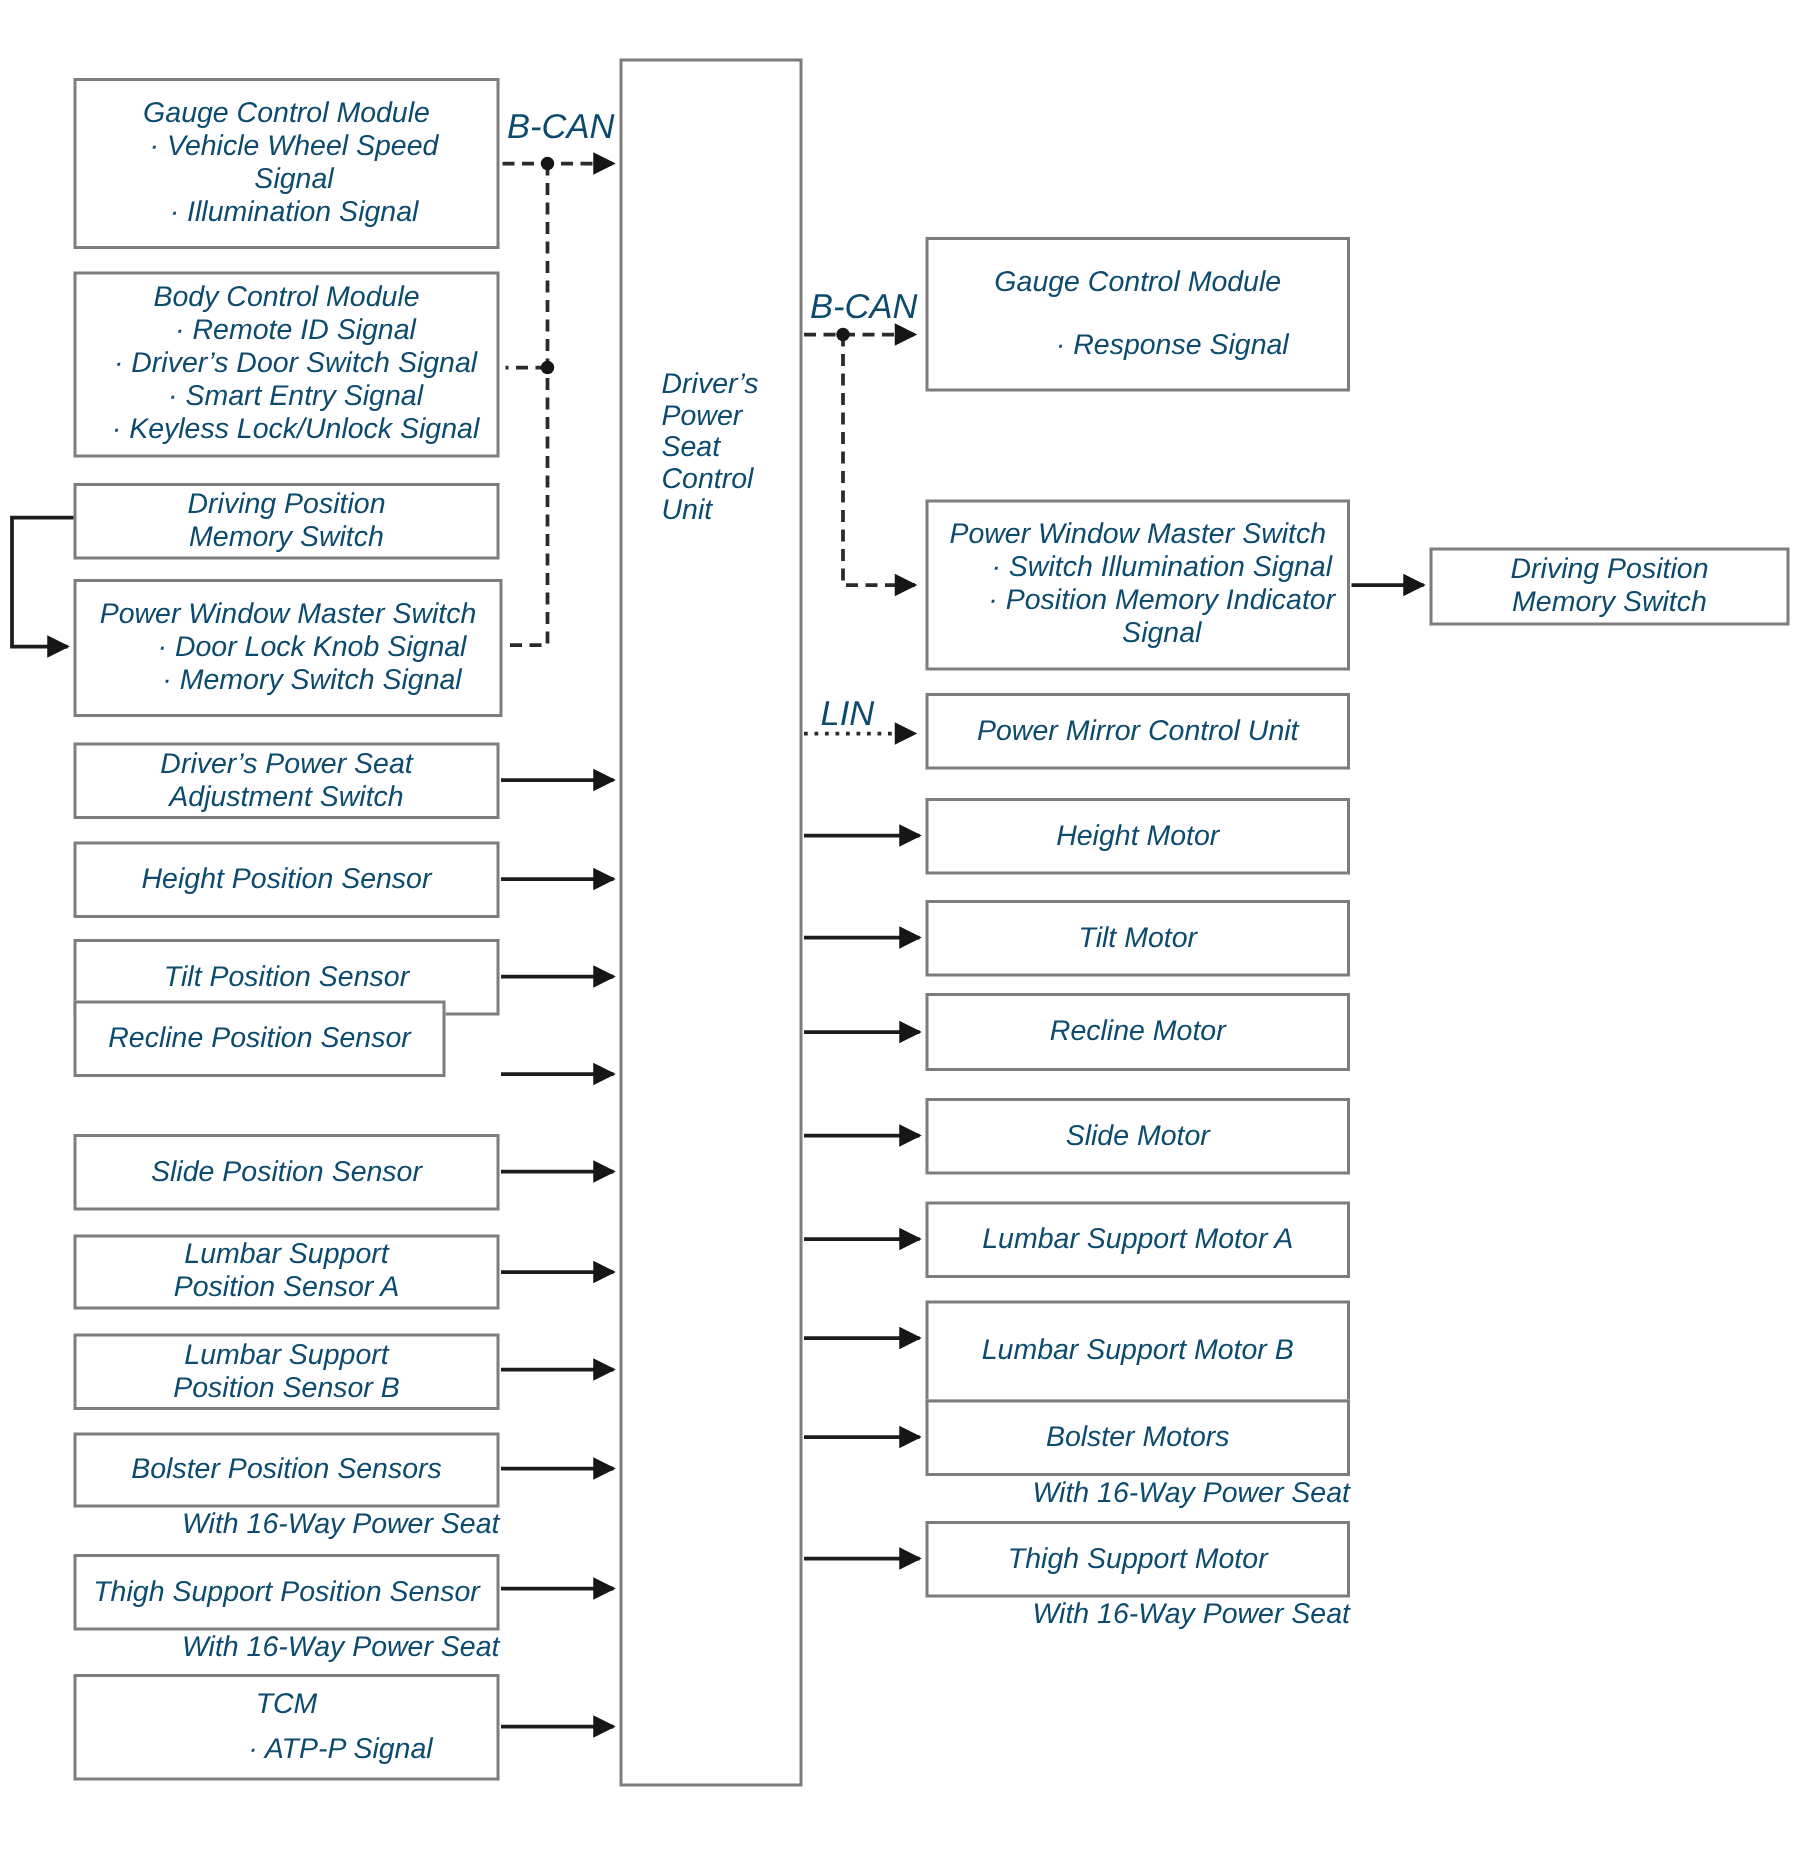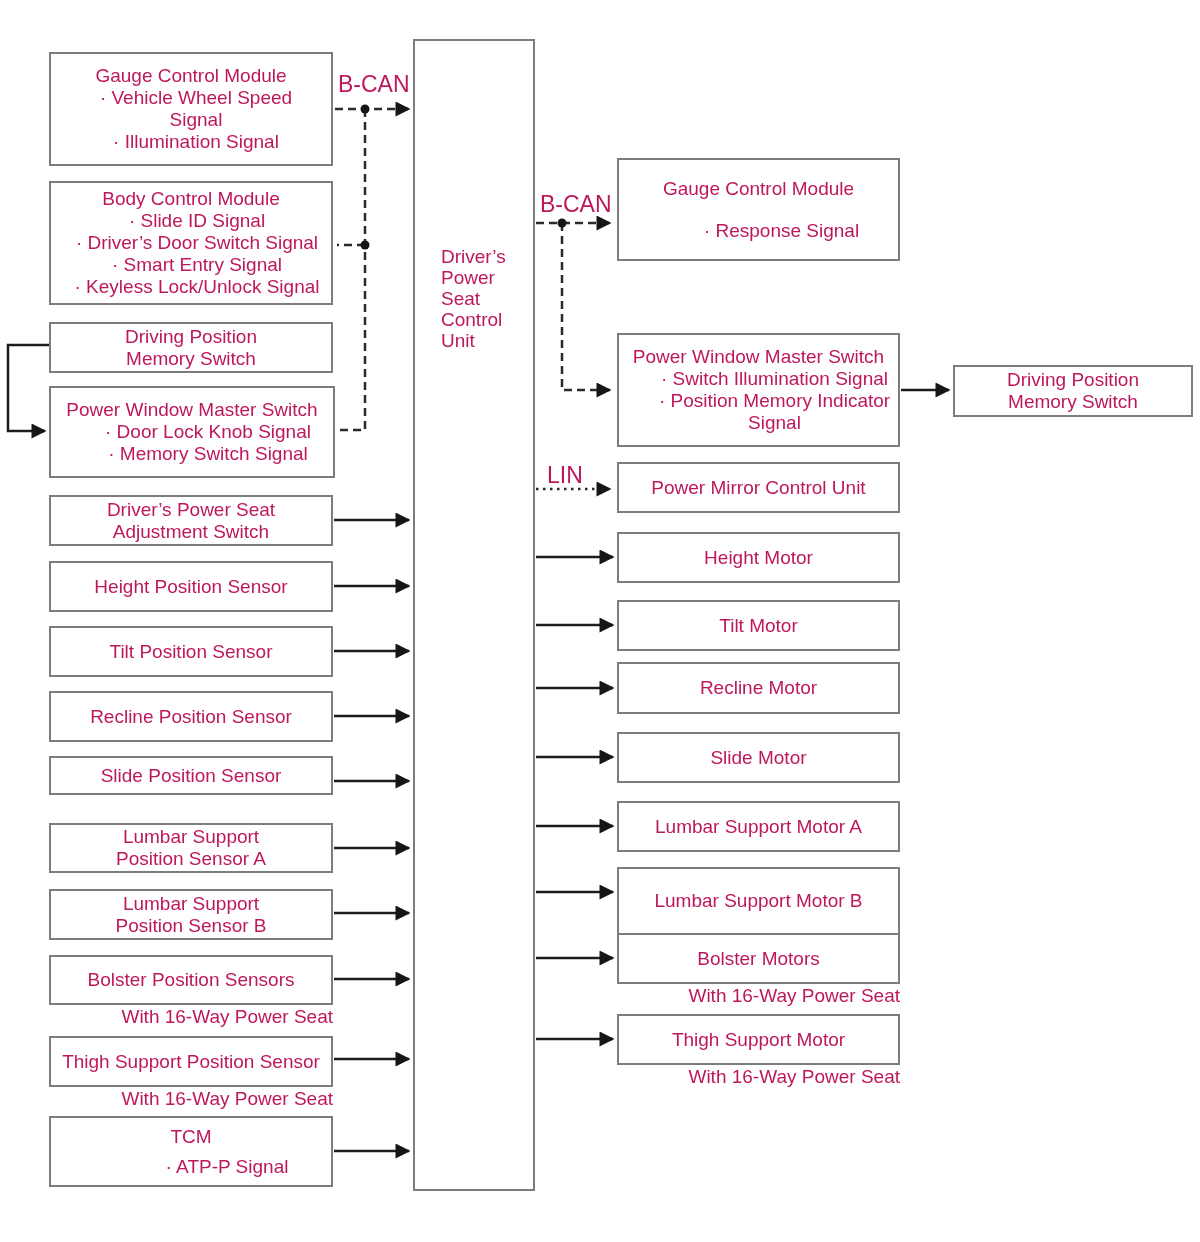--- a/index.html
+++ b/index.html
@@ -1,18 +1,18 @@
 <!DOCTYPE html>
 <html><head>
 <meta charset="utf-8">
 <style>
   html,body{margin:0;padding:0;background:#fff;}
   #stage{
     position:relative;width:1200px;height:1242px;background:#fff;
-    font-family:"Liberation Sans", sans-serif;color:#be185d;overflow:hidden;
+    font-family:"Liberation Sans", sans-serif;color:#0c4a6e;overflow:hidden;font-style:italic;
   }
   .box{
     position:absolute;box-sizing:border-box;border:2px solid #7d7d7d;background:#fff;
     display:flex;flex-direction:column;justify-content:center;
     font-size:19px;line-height:22px;
   }
   .title{text-align:center;white-space:pre-line;}
   .items{text-align:center;}
   .item{white-space:pre-line;}
   .pl10{padding-left:10px;} .pl12{padding-left:12px;} .pl20{padding-left:32px;}
@@ -34,21 +34,21 @@
     <div class="items pl10">
       <div class="item">· Vehicle Wheel Speed
 Signal</div>
       <div class="item">· Illumination Signal</div>
     </div>
   </div>
 
   <div class="box" style="left:49px;top:181px;width:284px;height:124px">
     <div class="title">Body Control Module</div>
     <div class="items pl12">
-      <div class="item">· Slide ID Signal</div>
+      <div class="item">· Remote ID Signal</div>
       <div class="item">· Driver’s Door Switch Signal</div>
       <div class="item">· Smart Entry Signal</div>
       <div class="item">· Keyless Lock/Unlock Signal</div>
     </div>
   </div>
 
   <div class="box" style="left:49px;top:322px;width:284px;height:51px">
     <div class="title">Driving Position
 Memory Switch</div>
   </div>
@@ -67,25 +67,25 @@
   </div>
 
   <div class="box" style="left:49px;top:561px;width:284px;height:51px">
     <div class="title">Height Position Sensor</div>
   </div>
 
   <div class="box" style="left:49px;top:626px;width:284px;height:51px">
     <div class="title">Tilt Position Sensor</div>
   </div>
 
-  <div class="box" style="left:49px;top:691px;width:284px;height:51px">
+  <div class="box" style="left:49px;top:667px;width:248px;height:51px">
     <div class="title">Recline Position Sensor</div>
   </div>
 
-  <div class="box" style="left:49px;top:756px;width:284px;height:39px">
+  <div class="box" style="left:49px;top:756px;width:284px;height:51px">
     <div class="title">Slide Position Sensor</div>
   </div>
 
   <div class="box" style="left:49px;top:823px;width:284px;height:50px">
     <div class="title">Lumbar Support
 Position Sensor A</div>
   </div>
 
   <div class="box" style="left:49px;top:889px;width:284px;height:51px">
     <div class="title">Lumbar Support

